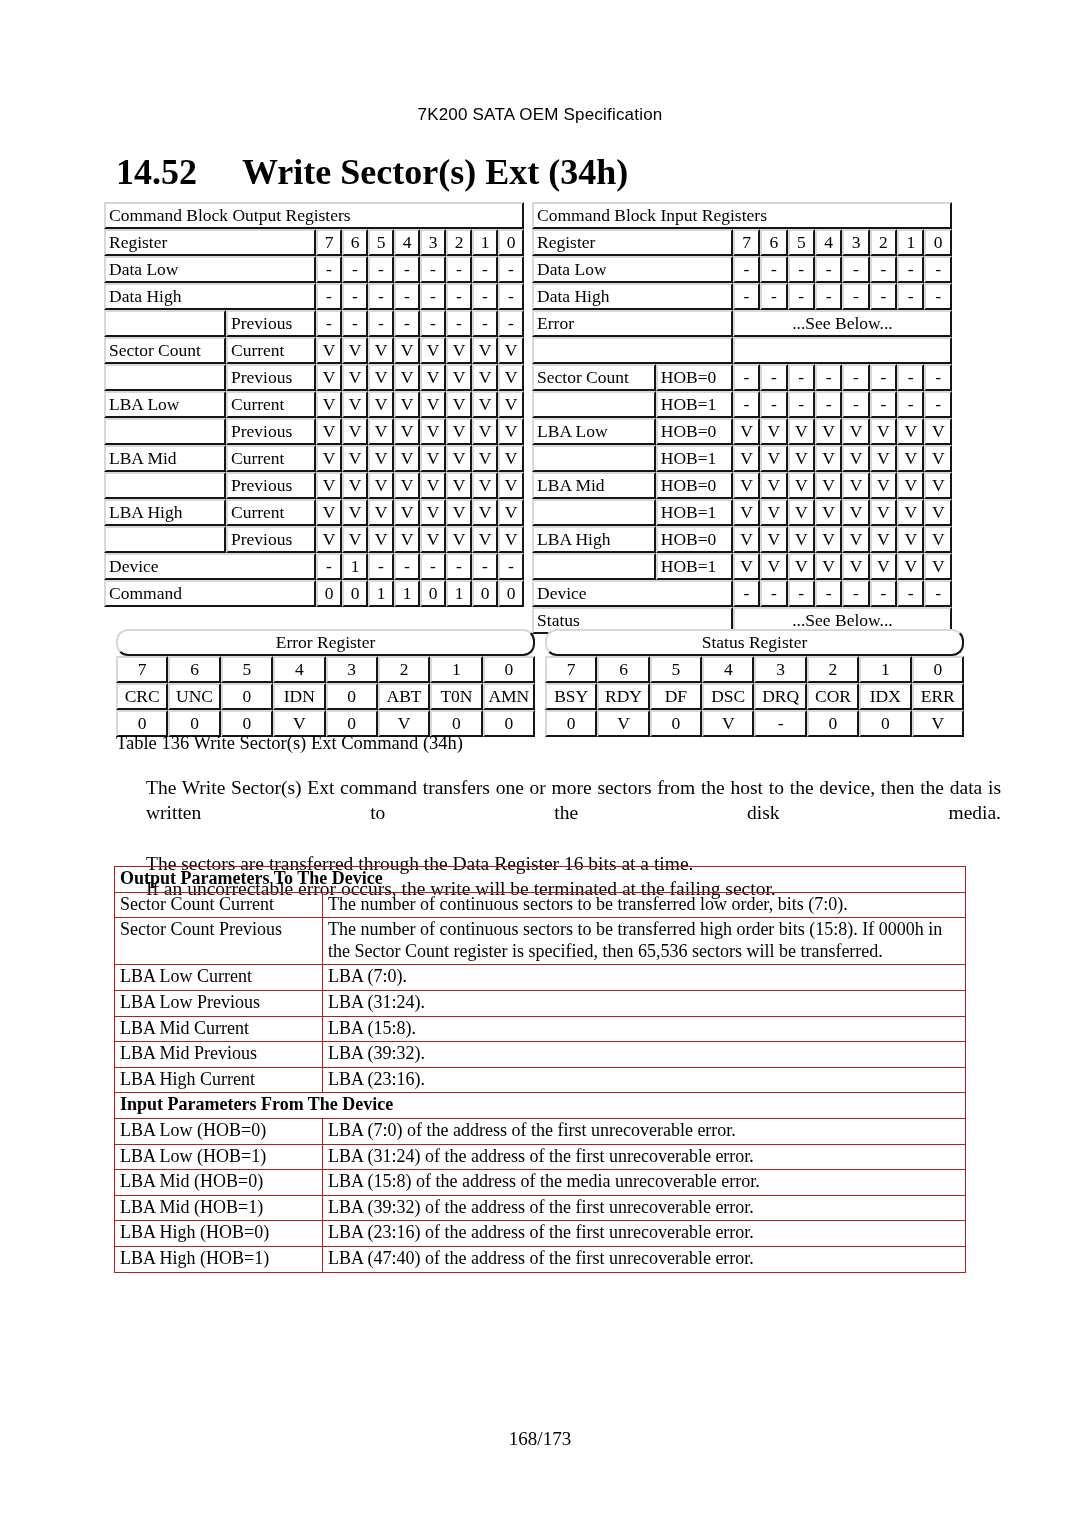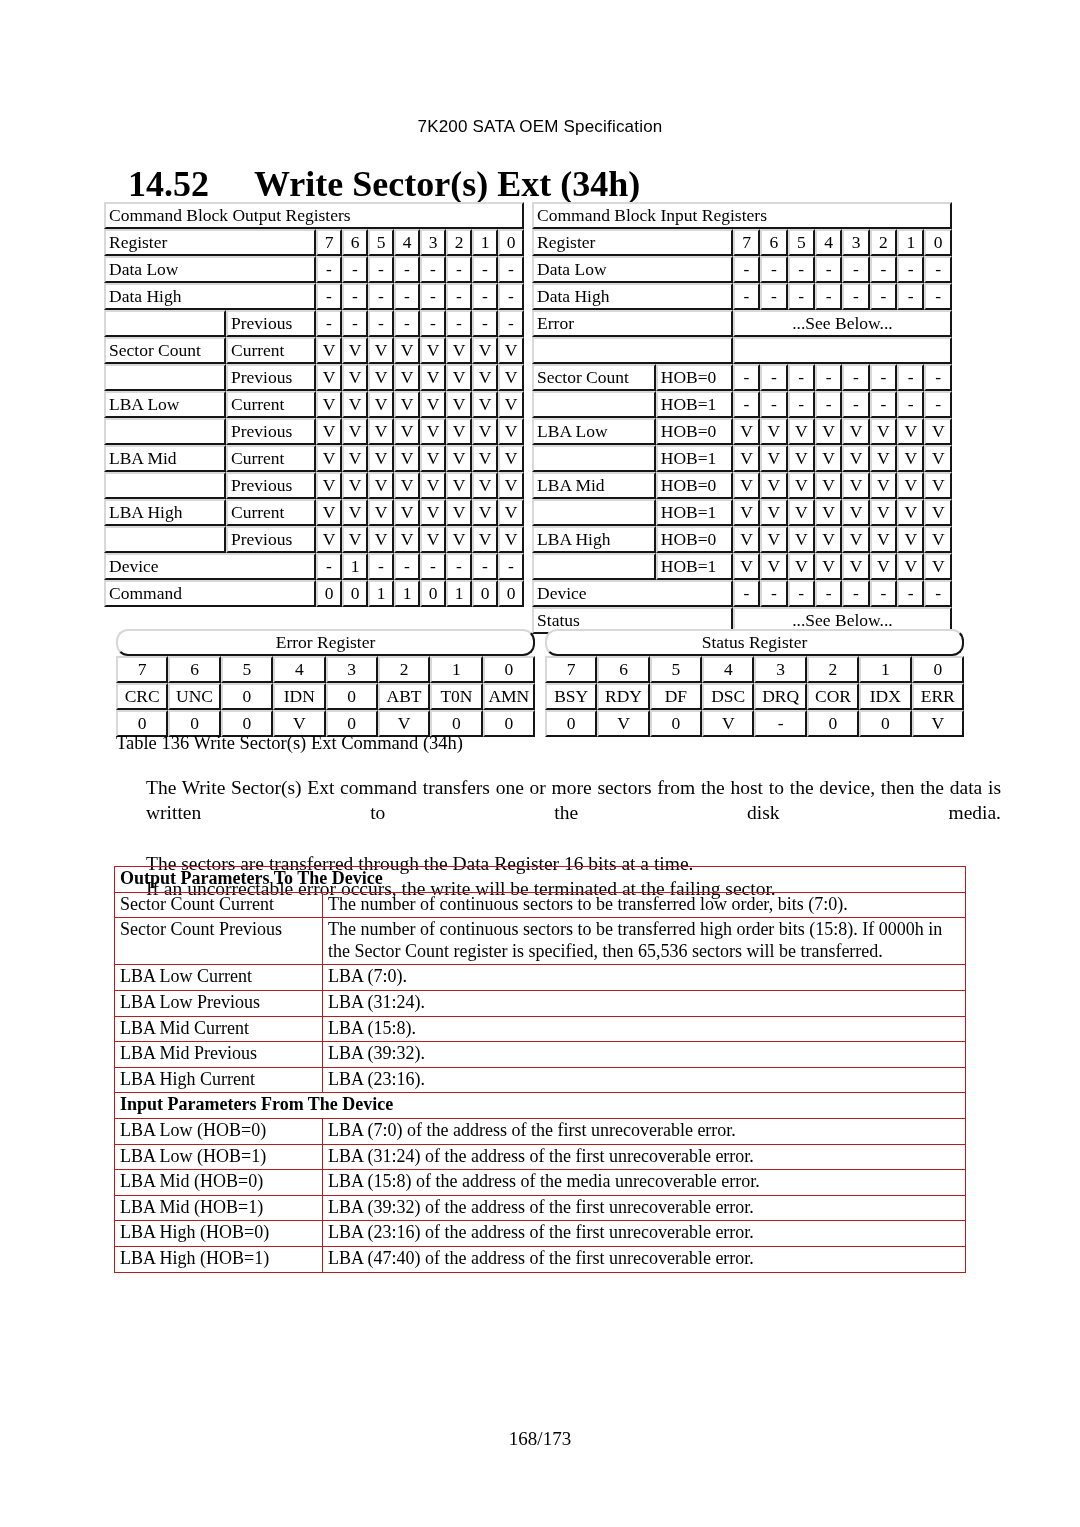--- a/index.html
+++ b/index.html
@@ -14,21 +14,21 @@
     position: relative;
     font-family: "Liberation Serif", "DejaVu Serif", serif;
     color: #000000;
     overflow: hidden;
   }
   .page {
     position: relative;
     width: 1080px;
     height: 1218px;
     box-sizing: border-box;
-    padding: 16px;
+    padding: 4px;
   }
 
   
   .running-header {
     text-align: center;
     font-family: "Liberation Sans", "DejaVu Sans", sans-serif;
     font-size: 17px;
     letter-spacing: 0.2px;
     padding-top: 101px;
   }

